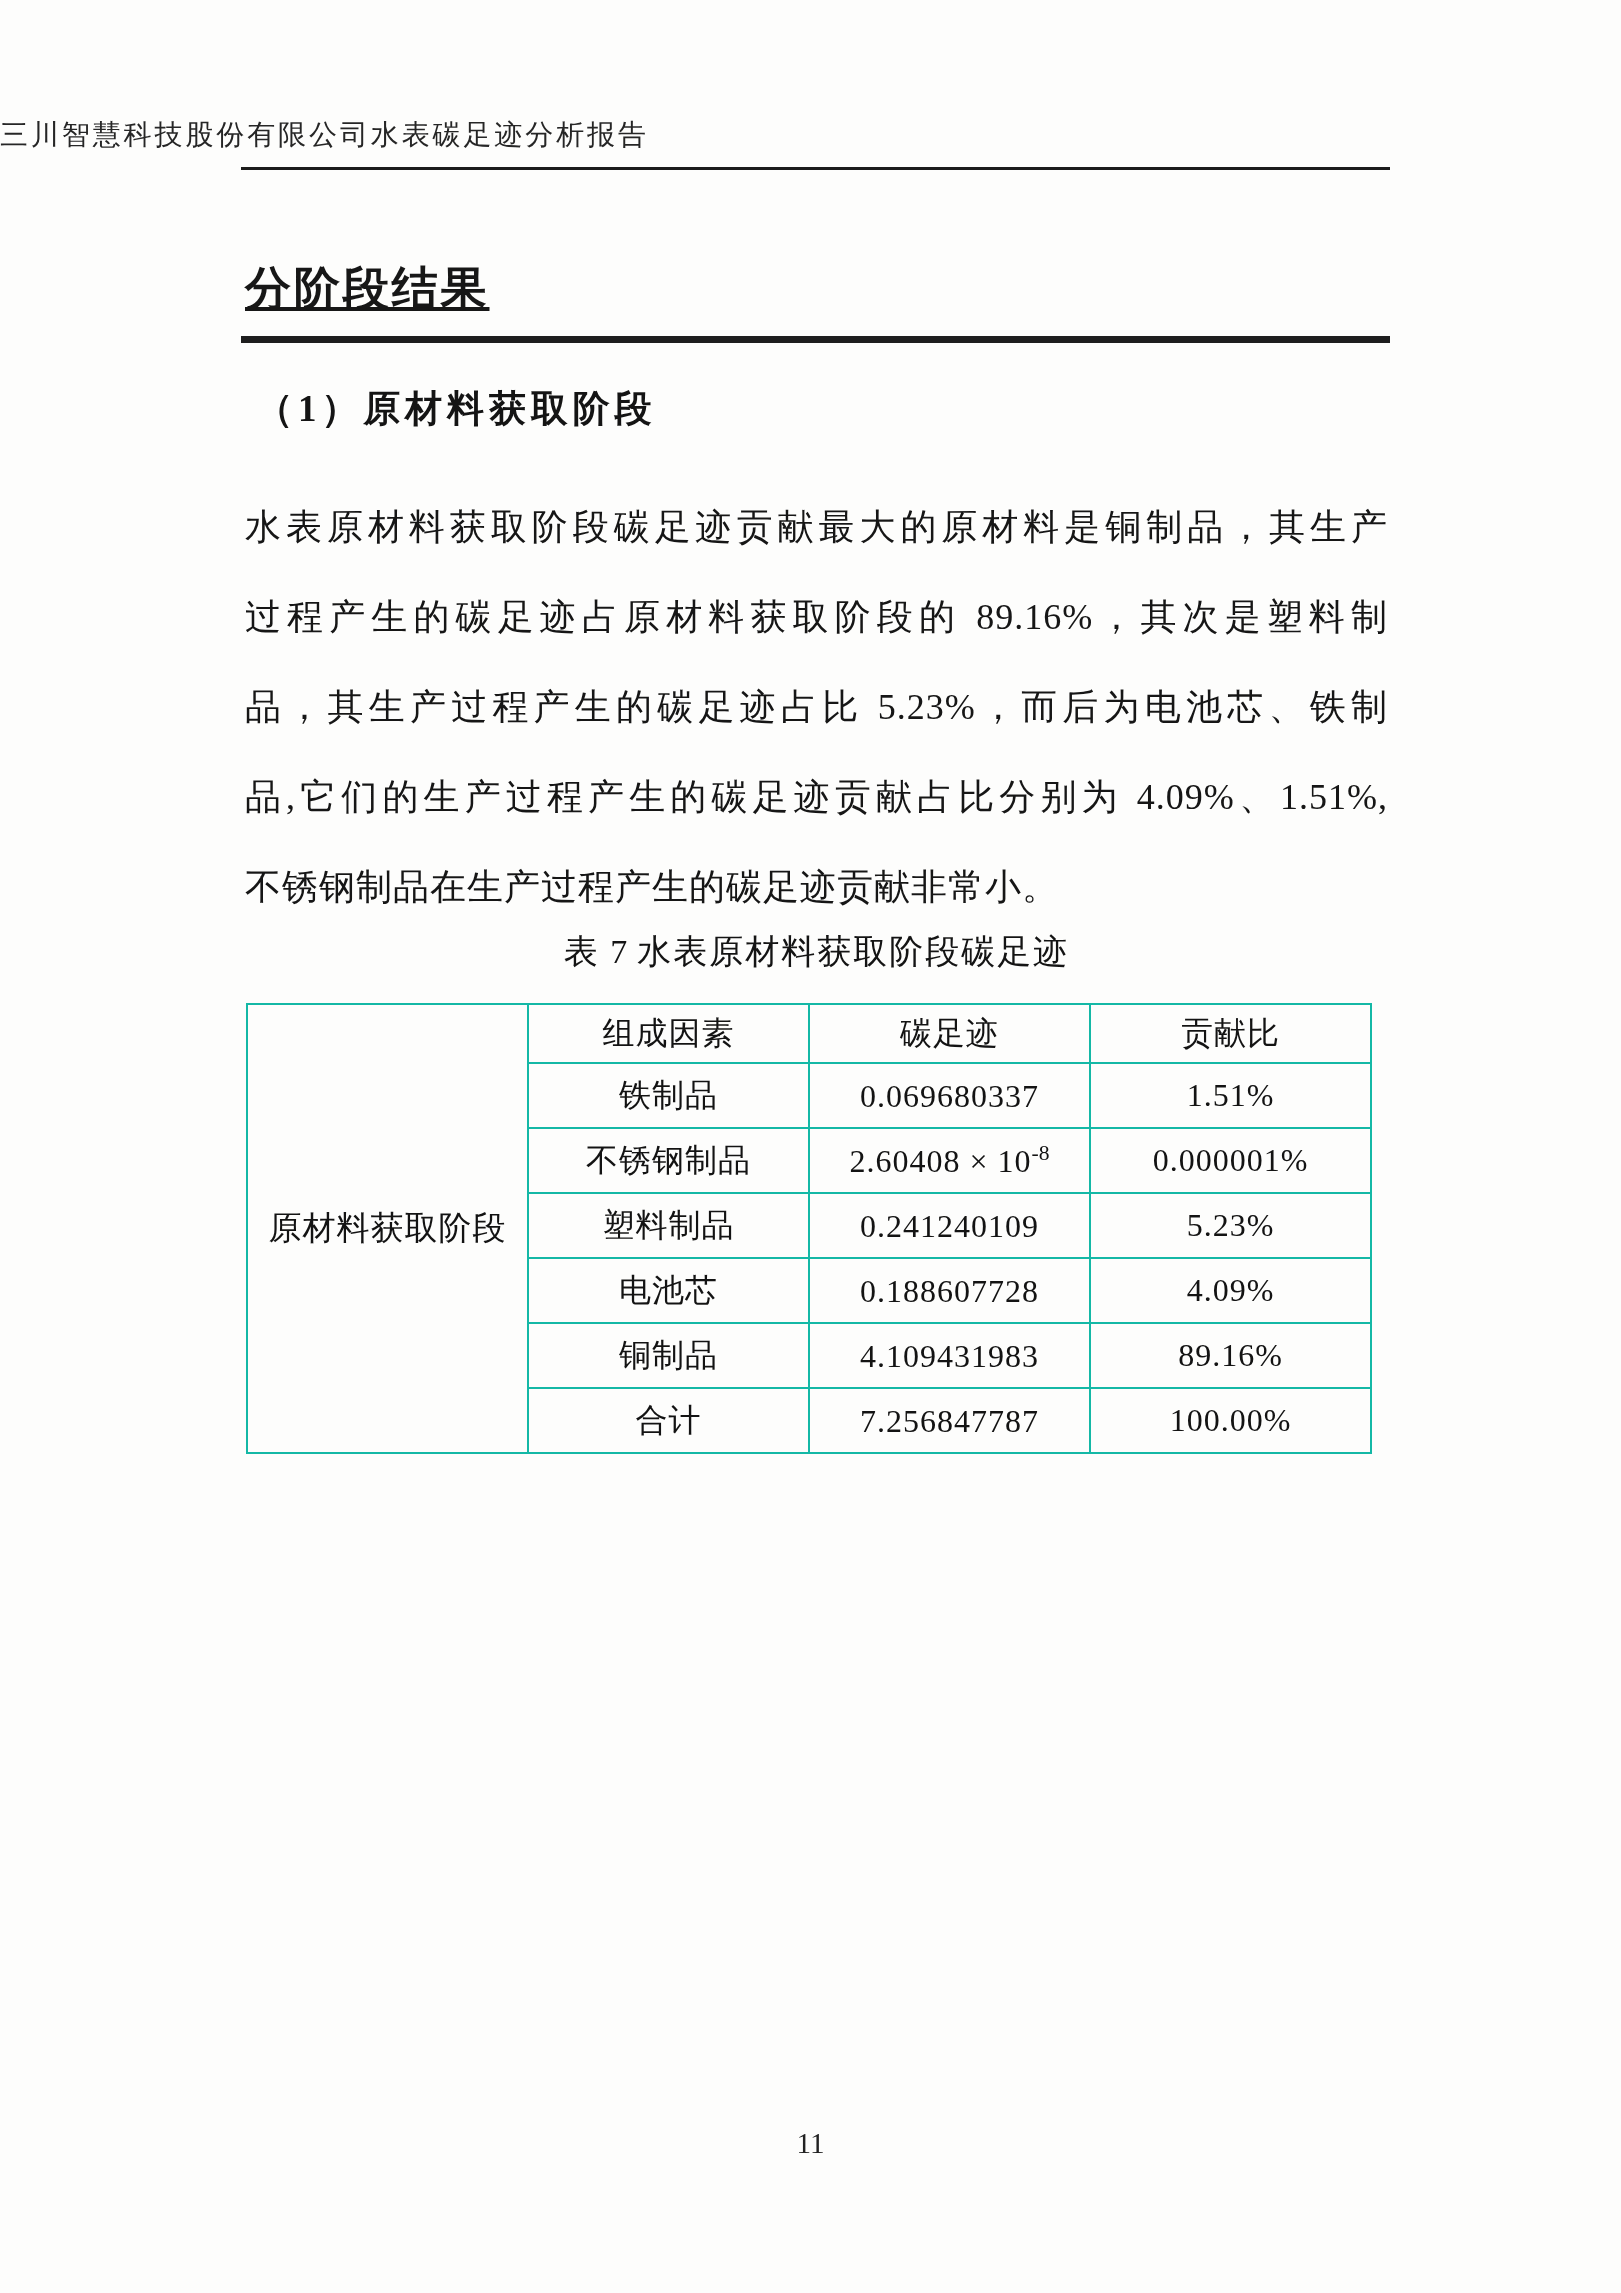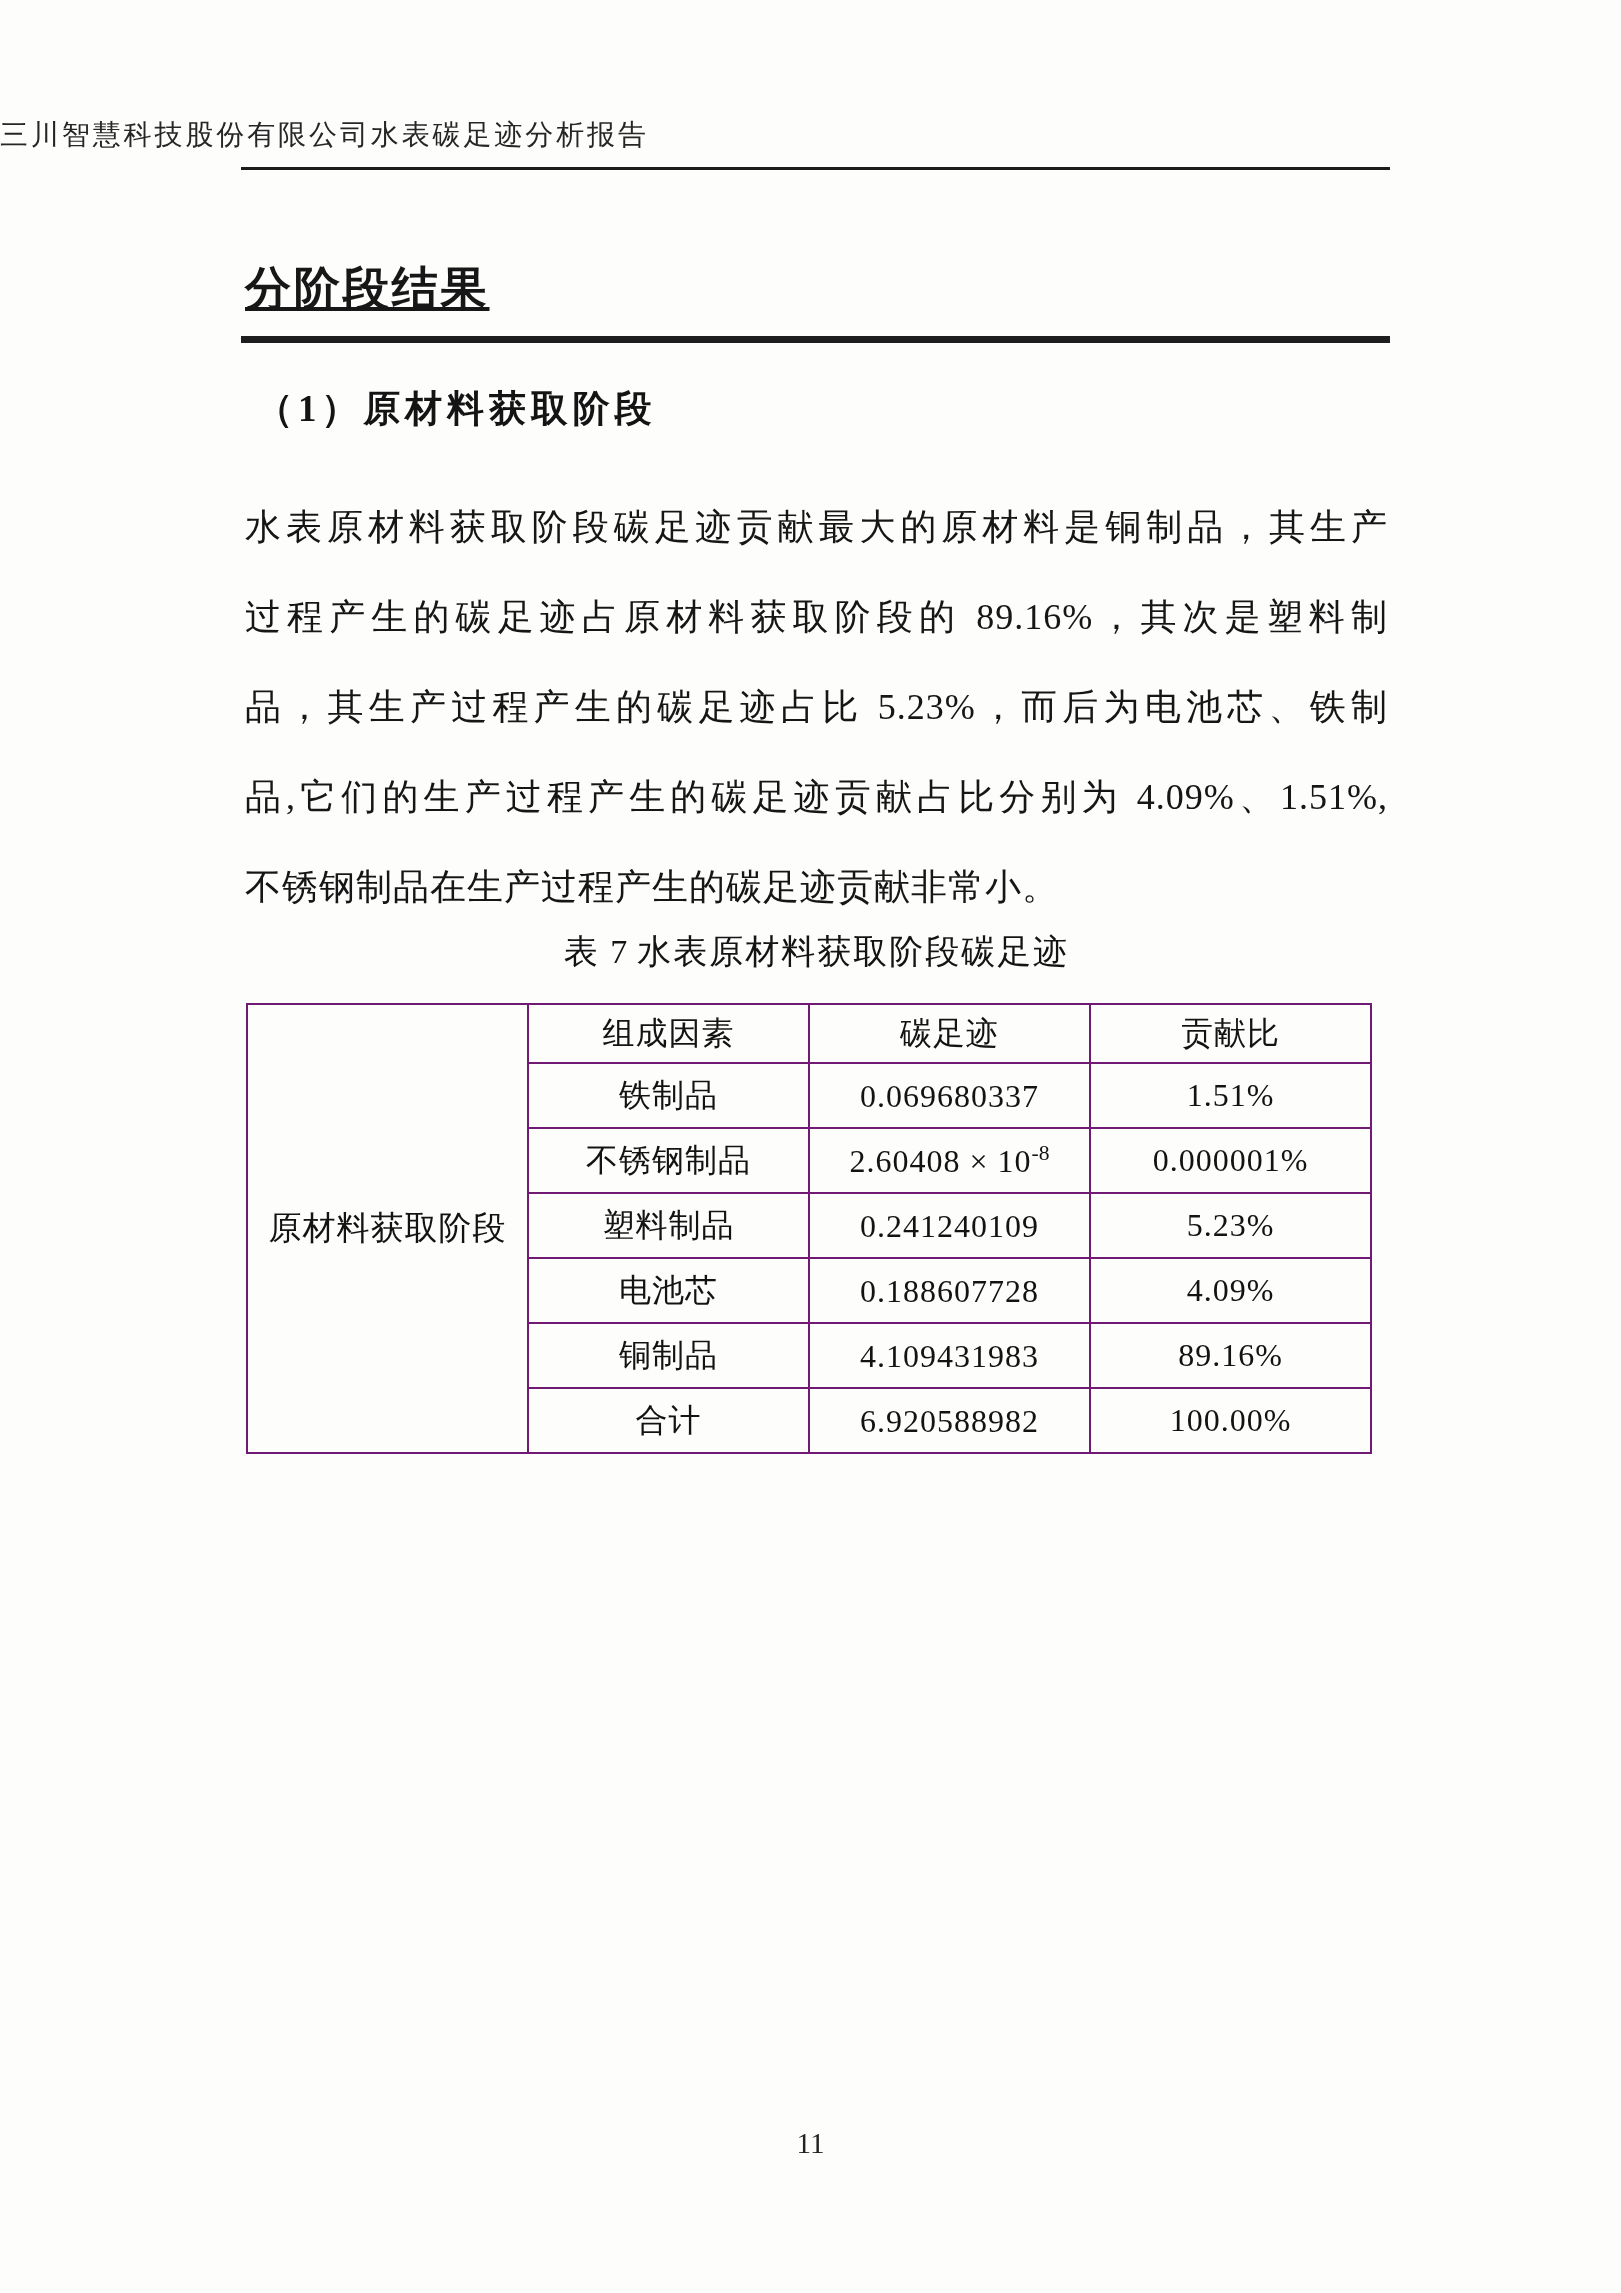--- a/index.html
+++ b/index.html
@@ -86,21 +86,21 @@
   }
   table.data-table {
     width: 100%;
     border-collapse: collapse;
     table-layout: fixed;
     border: 2.9px solid #262626;
     font-size: 32px;
     color: #131313;
   }
   table.data-table td {
-    border: 2px solid #701a75;
+    border: 2px solid #14b8a6;
     text-align: center;
     vertical-align: middle;
     padding: 0 3.9px;
     letter-spacing: 1px;
   }
   td.header-cell { height: 57px; }
   td.data-cell { height: 63px; }
   td.stage-cell {
     font-size: 33px;
     letter-spacing: 2px;
@@ -172,21 +172,21 @@
           <td class="data-cell"><span>0.188607728</span><sup class="sup-exp"></sup></td>
           <td class="data-cell">4.09%</td>
         </tr>
         <tr>
           <td class="data-cell">铜制品</td>
           <td class="data-cell"><span>4.109431983</span><sup class="sup-exp"></sup></td>
           <td class="data-cell">89.16%</td>
         </tr>
         <tr>
           <td class="data-cell">合计</td>
-          <td class="data-cell"><span>6.920588982</span><sup class="sup-exp"></sup></td>
+          <td class="data-cell"><span>7.256847787</span><sup class="sup-exp"></sup></td>
           <td class="data-cell">100.00%</td>
         </tr>
       </tbody>
     </table>
   </div>
 
   <div class="page-number">11</div>
 
 </div>
 

